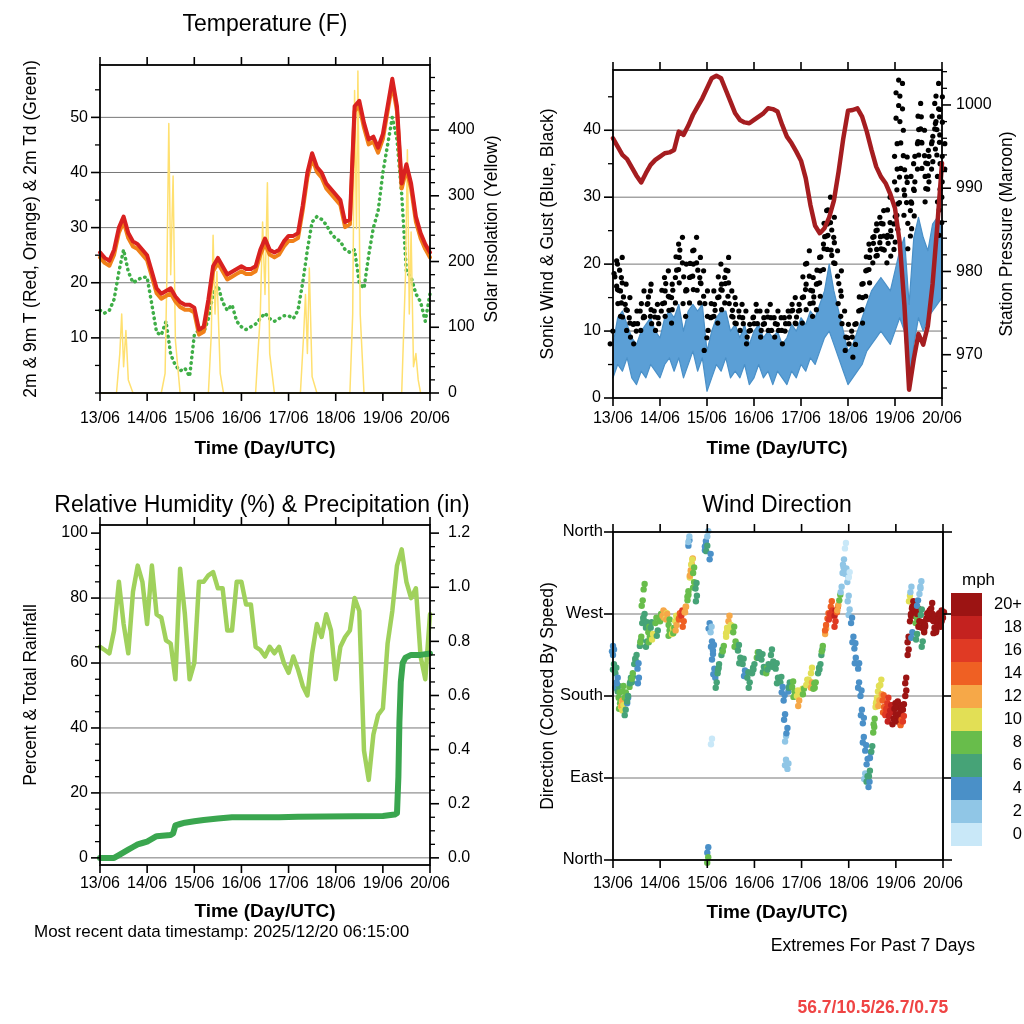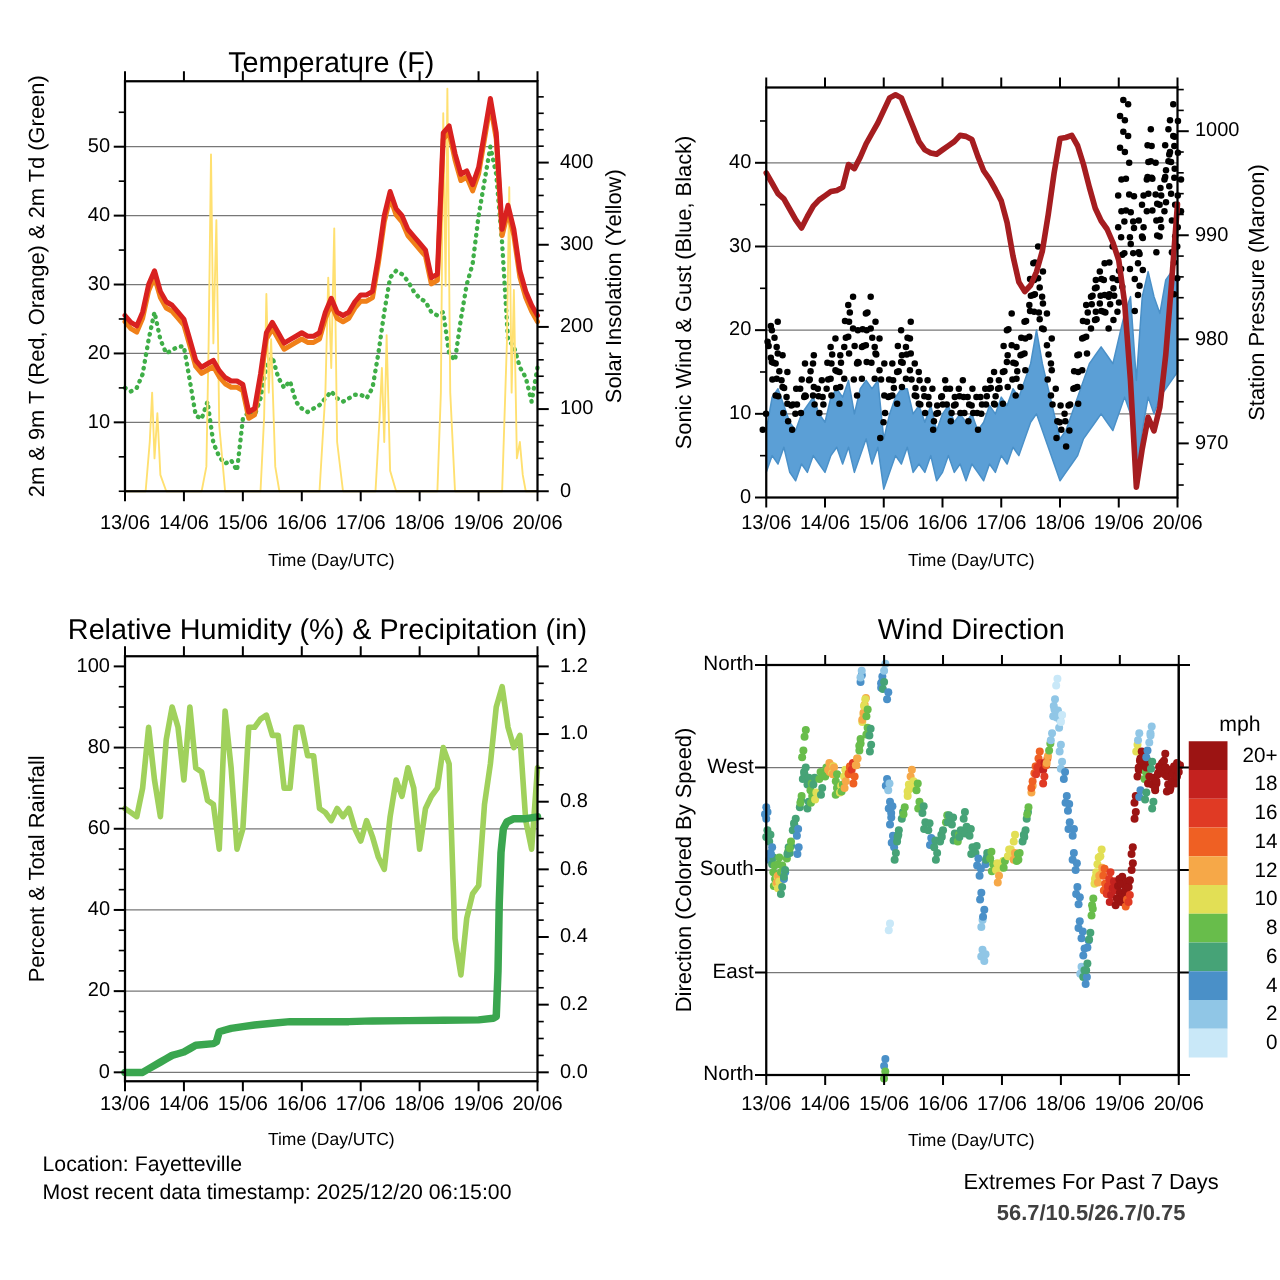--- a/index.html
+++ b/index.html
@@ -1,21 +1,21 @@
 <!DOCTYPE html>
 <html><head>
 <meta charset="utf-8">
 <style>
   html,body{margin:0;padding:0;background:#fff;}
   #fig{position:relative;width:1024px;height:1024px;background:#fff;
        font-family:"Liberation Sans", sans-serif;color:#000;overflow:hidden;}
   #cv{position:absolute;left:0;top:0;}
   .t{position:absolute;white-space:nowrap;}
   .title{font-size:23px;transform:translate(-50%,-50%);}
-  .xlab{font-size:14px;transform:translate(-50%,-50%);}
+  .xlab{font-size:19px;transform:translate(-50%,-50%);font-weight:bold;}
   .vlab{font-size:17.5px;transform:translate(-50%,-50%) rotate(-90deg);}
   .foot{font-size:17px;line-height:21.5px;}
   .ext{font-size:17.5px;line-height:25px;text-align:center;}
   .extred{font-weight:bold;}
   .mph{font-size:17px;}
   svg text{font-family:"Liberation Sans", sans-serif;}
 </style>
 </head>
 <body>
 
@@ -1238,40 +1238,39 @@
       <rect x="951" y="754" width="31" height="23" fill="#46a377"></rect>
       <text x="1022" y="766" text-anchor="end" font-size="16.5" fill="#000" dominant-baseline="middle">6</text>
       <rect x="951" y="777" width="31" height="23" fill="#4a90c8"></rect>
       <text x="1022" y="789" text-anchor="end" font-size="16.5" fill="#000" dominant-baseline="middle">4</text>
       <rect x="951" y="800" width="31" height="23" fill="#90c6e6"></rect>
       <text x="1022" y="812" text-anchor="end" font-size="16.5" fill="#000" dominant-baseline="middle">2</text>
       <rect x="951" y="823" width="31" height="23" fill="#c9e8f8"></rect>
       <text x="1022" y="835" text-anchor="end" font-size="16.5" fill="#000" dominant-baseline="middle">0</text>
     </svg>
 
-  <div class="t title" style="left:265px;top:50px">Temperature (F)</div>
+  <div class="t title" style="left:265px;top:23px">Temperature (F)</div>
   <div class="t title" style="left:262px;top:504px">Relative Humidity (%) &amp; Precipitation (in)</div>
   <div class="t title" style="left:777px;top:504px">Wind Direction</div>
 
   <div class="t xlab" style="left:265px;top:448px">Time (Day/UTC)</div>
   <div class="t xlab" style="left:777px;top:448px">Time (Day/UTC)</div>
   <div class="t xlab" style="left:265px;top:911px">Time (Day/UTC)</div>
   <div class="t xlab" style="left:777px;top:912px">Time (Day/UTC)</div>
 
   <div class="t vlab" style="left:30px;top:229px">2m &amp; 9m T (Red, Orange) &amp; 2m Td (Green)</div>
   <div class="t vlab" style="left:491px;top:229px">Solar Insolation (Yellow)</div>
   <div class="t vlab" style="left:547px;top:234px">Sonic Wind &amp; Gust (Blue, Black)</div>
   <div class="t vlab" style="left:1006px;top:234px">Station Pressure (Maroon)</div>
   <div class="t vlab" style="left:30px;top:695px">Percent &amp; Total Rainfall</div>
   <div class="t vlab" style="left:547px;top:696px">Direction (Colored By Speed)</div>
 
-  <div class="t mph" style="left:962px;top:570px;width:60px;text-align:center;left:962px">mph</div>
+  <div class="t mph" style="left:962px;top:570px;width:60px;text-align:left;left:962px">mph</div>
 
   <div class="t foot" style="left:34px;top:921px">
-    <div>Location: Fayetteville</div>
     <div>Most recent data timestamp: 2025/12/20 06:15:00</div>
   </div>
 
   <div class="t ext" style="right:49px;top:933px">
     <div>Extremes For Past 7 Days</div>
-    <div class="extred" id="extval" style="color: #404040;">56.7/10.5/26.7/0.75</div>
+    <div class="extred" id="extval" style="color: #ef4444; margin-top: 37px;">56.7/10.5/26.7/0.75</div>
   </div>
 </div>
 
 </body></html>

